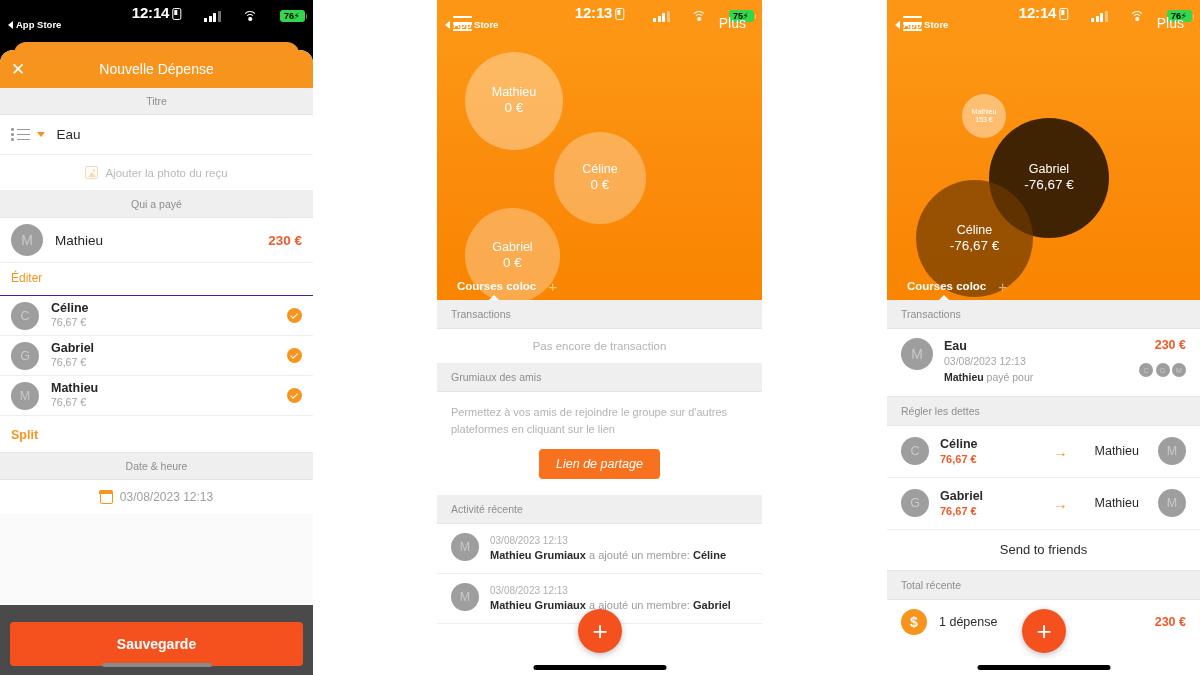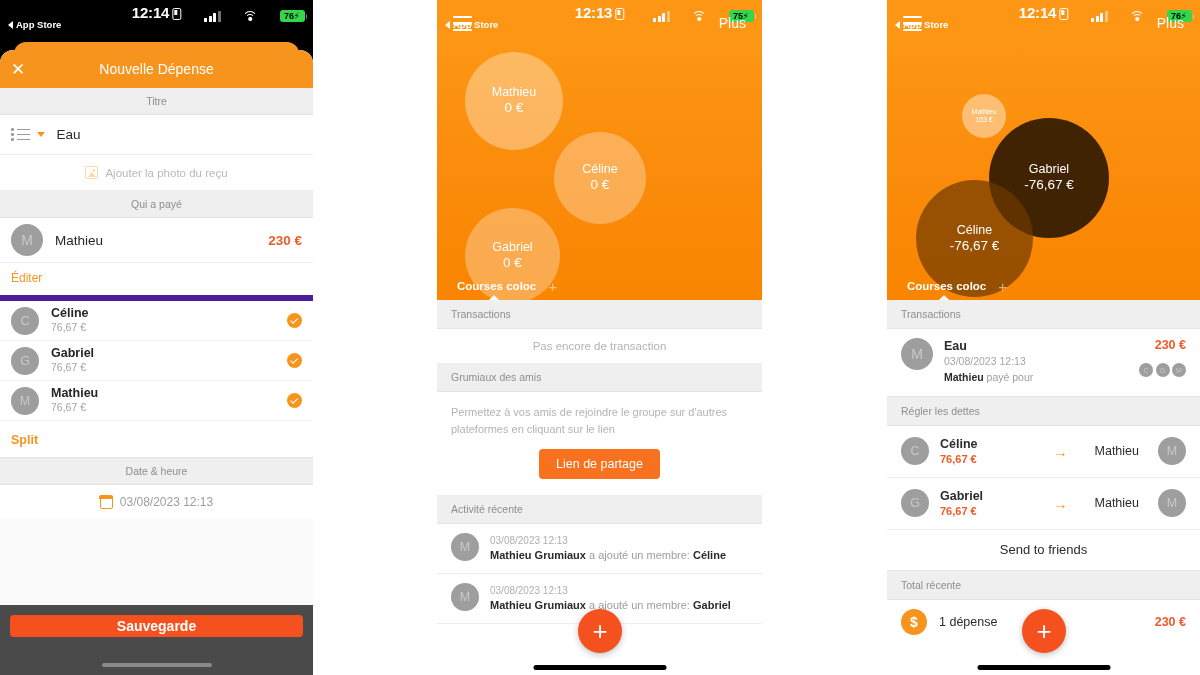--- a/index.html
+++ b/index.html
@@ -114,21 +114,21 @@
     display:flex; align-items:center; justify-content:center; flex:none;
     font-weight:400;
   }
   .av-32 { width:32px;height:32px;font-size:14px; }
   .av-28 { width:28px;height:28px;font-size:12.5px; }
   .av-14 { width:14px;height:14px;font-size:7px; }
 
   .p1-payer { height:45px; gap:12px; }
   .p1-payer .nm { font-size:13.5px; color:#262626; flex:1; }
   .p1-payer .amt { font-size:13.5px; color:#F05A28; font-weight:bold; }
-  .p1-edit { background:#fff; padding:5px 11px 9px; border-bottom:6px solid #4c1d95; }
+  .p1-edit { background:#fff; padding:5px 11px 9px; border-bottom:1px solid #4c1d95; }
   .p1-edit span { color:#F7941E; font-size:12px; cursor:pointer; }
 
   .p1-person { height:40px; gap:12px; }
   .p1-person .info { flex:1; }
   .p1-person .info .n { font-size:12.5px; color:#262626; font-weight:bold; line-height:1.25; }
   .p1-person .info .s { font-size:10.5px; color:#A3A3A3; line-height:1.3; }
   .chk { width:15px;height:15px;border-radius:50%;background:#F7941E;display:flex;align-items:center;justify-content:center;}
   .chk::after { content:""; width:6px;height:3px;border-left:1.7px solid #fff;border-bottom:1.7px solid #fff;transform:rotate(-45deg) translate(0.5px,-1px);}
 
   .p1-reduce {
@@ -142,21 +142,21 @@
 
   .p1-date {
     background:#fff; height:34px; display:flex; align-items:center; justify-content:center; gap:7px;
     color:#9E9E9E; font-size:12px;
   }
   .cal-icon { width:13px;height:13px;border:1.5px solid #F7941E;border-radius:2px;position:relative;}
   .cal-icon::before{content:"";position:absolute;left:-1.5px;right:-1.5px;top:-1.5px;height:4px;background:#F7941E;border-radius:2px 2px 0 0;}
 
   .p1-footer { position:absolute; left:0; right:0; bottom:0; height:70px; background:#4A4A4A; }
   .p1-save {
-    position:absolute; left:10px; right:10px; top:10px; height:22px;
+    position:absolute; left:10px; right:10px; top:17px; height:44px;
     background:#F4511E; border-radius:4px; color:#fff; font-size:14px; font-weight:bold;
     display:flex; align-items:center; justify-content:center; cursor:pointer;text-align:right;
   }
   .homebar { position:absolute; left:50%; transform:translateX(-50%); bottom:8px;
     width:110px; height:4px; background:#8A8A8A; border-radius:2px; }
 
   
   .grp-hero { position:relative; height:300px; overflow:hidden;
     background:linear-gradient(180deg,#FD9A16 0%,#FB8C0C 55%,#F98500 100%); }
   .hamb { position:absolute; left:16px; top:16px; display:flex; flex-direction:column; gap:4px; cursor:pointer; }
@@ -180,21 +180,21 @@
   .tab-notch { position:absolute; bottom:0; left:52px;
     width:0;height:0;border-left:5px solid transparent;border-right:5px solid transparent;
     border-bottom:5px solid #fff; }
 
   .sec-head2 {
     background:#EFEFEF; color:#8E8E8E; font-size:10.5px; padding:8px 14px;
     border-bottom:1px solid #E4E4E4;
   }
   .empty-tx { background:#fff; text-align:center; color:#B3B3B3; font-size:11.5px; padding:11px 0; }
   .invite-txt { background:#fff; color:#B3B3B3; font-size:11px; line-height:1.5; padding:12px 14px 4px; }
-  .share-wrap { background:#fff; display:flex; justify-content:center; padding:8px 0 16px; }
+  .share-wrap { background:#fff; display:flex; justify-content:center; padding:8px 0 16px;font-style:italic; }
   .share-btn { background:#F7711E; color:#fff; font-size:12.5px; border-radius:4px; padding:8px 17px; cursor:pointer; }
   .act-row { background:#fff; display:flex; align-items:flex-start; gap:11px; padding:9px 14px; border-bottom:1px solid #EDEDED; }
   .act-row .at { font-size:10px; color:#AFAFAF; line-height:1.5; }
   .act-row .ab { font-size:11px; color:#9d9d9d; line-height:1.45; }
   .act-row .ab b { color:#2b2b2b; }
 
   .tx-row { background:#fff; display:flex; align-items:flex-start; gap:11px; padding:9px 14px 10px; border-bottom:1px solid #E4E4E4; }
   .tx-row .mid { flex:1; }
   .tx-row .t1 { font-size:12.5px; color:#2b2b2b; font-weight:bold; line-height:1.3; }
   .tx-row .t2 { font-size:10.5px; color:#A5A5A5; line-height:1.5; }

